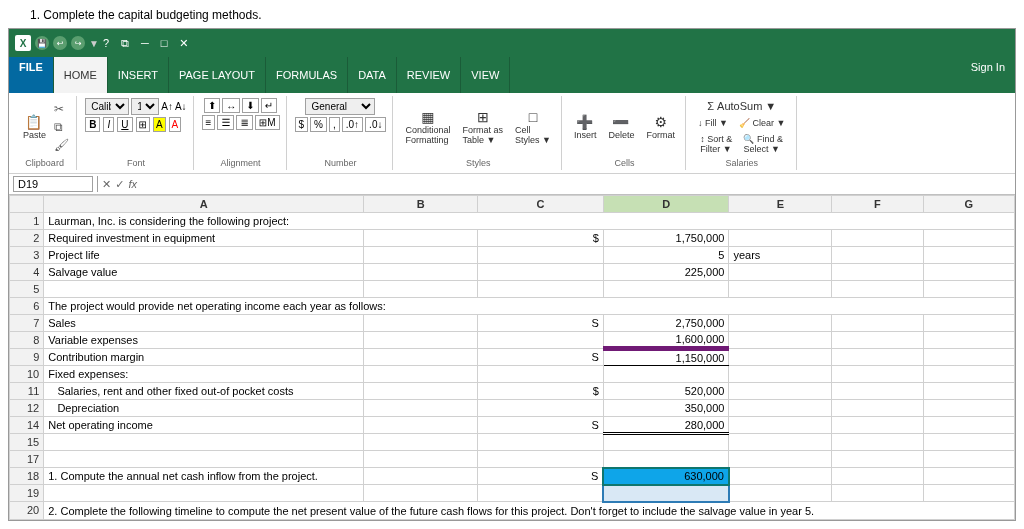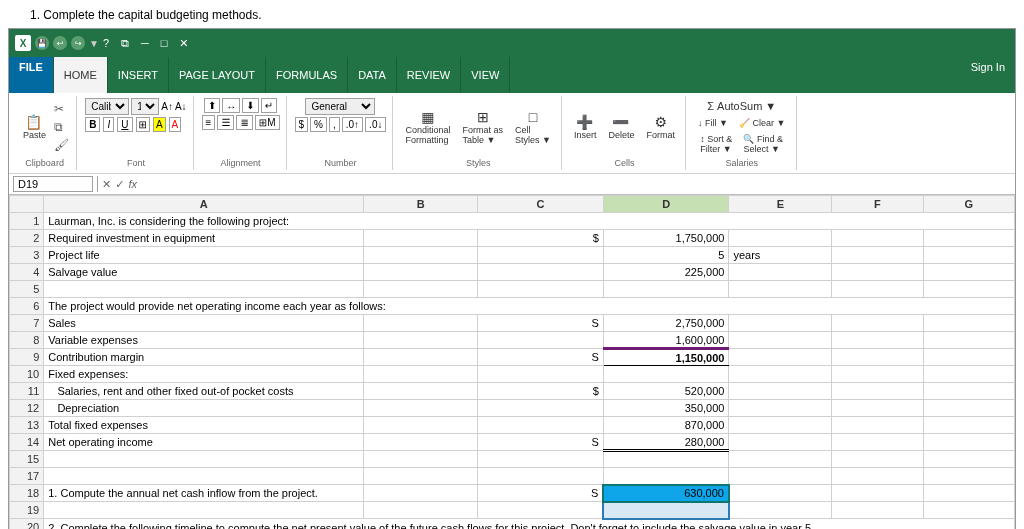--- a/index.html
+++ b/index.html
@@ -347,21 +347,21 @@
             <td class="sheet-cell"></td>
             <td class="sheet-cell"></td>
             <td class="sheet-cell"></td>
           </tr>
 
           <tr>
             <td class="row-num">9</td>
             <td class="sheet-cell">Contribution margin</td>
             <td class="sheet-cell"></td>
             <td class="sheet-cell right">S</td>
-            <td class="sheet-cell right" style="border-top:3px solid #701a75;border-bottom:1px solid #000;font-weight:bold;">1,150,000</td>
+            <td class="sheet-cell right" style="border-top:5px solid #701a75;border-bottom:1px solid #000;">1,150,000</td>
             <td class="sheet-cell"></td>
             <td class="sheet-cell"></td>
             <td class="sheet-cell"></td>
           </tr>
 
           <tr>
             <td class="row-num">10</td>
             <td class="sheet-cell">Fixed expenses:</td>
             <td class="sheet-cell"></td>
             <td class="sheet-cell"></td>
@@ -386,30 +386,20 @@
             <td class="row-num">12</td>
             <td class="sheet-cell">&nbsp;&nbsp;&nbsp;Depreciation</td>
             <td class="sheet-cell"></td>
             <td class="sheet-cell"></td>
             <td class="sheet-cell right">350,000</td>
             <td class="sheet-cell"></td>
             <td class="sheet-cell"></td>
             <td class="sheet-cell"></td>
           </tr>
 
-          <tr>
-            <td class="row-num">13</td>
-            <td class="sheet-cell">Total fixed expenses</td>
-            <td class="sheet-cell"></td>
-            <td class="sheet-cell"></td>
-            <td class="sheet-cell right" style="border-top:1px solid #000;">870,000</td>
-            <td class="sheet-cell"></td>
-            <td class="sheet-cell"></td>
-            <td class="sheet-cell"></td>
-          </tr>
 
           <tr>
             <td class="row-num">14</td>
             <td class="sheet-cell">Net operating income</td>
             <td class="sheet-cell"></td>
             <td class="sheet-cell right">S</td>
             <td class="sheet-cell right" style="border-top:1px solid #000;border-bottom:3px double #000;">280,000</td>
             <td class="sheet-cell"></td>
             <td class="sheet-cell"></td>
             <td class="sheet-cell"></td>

